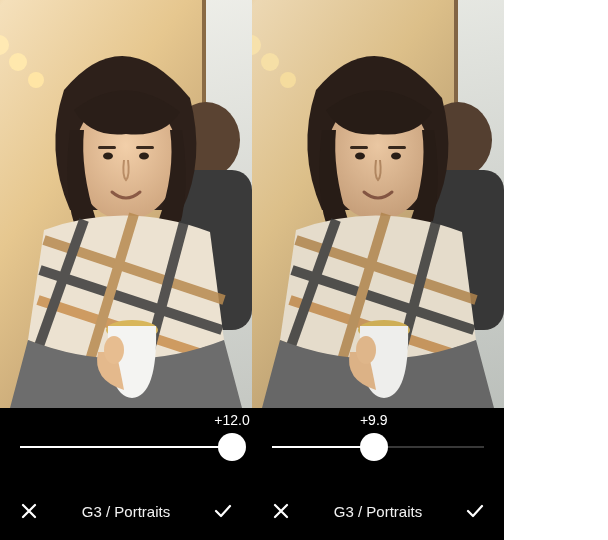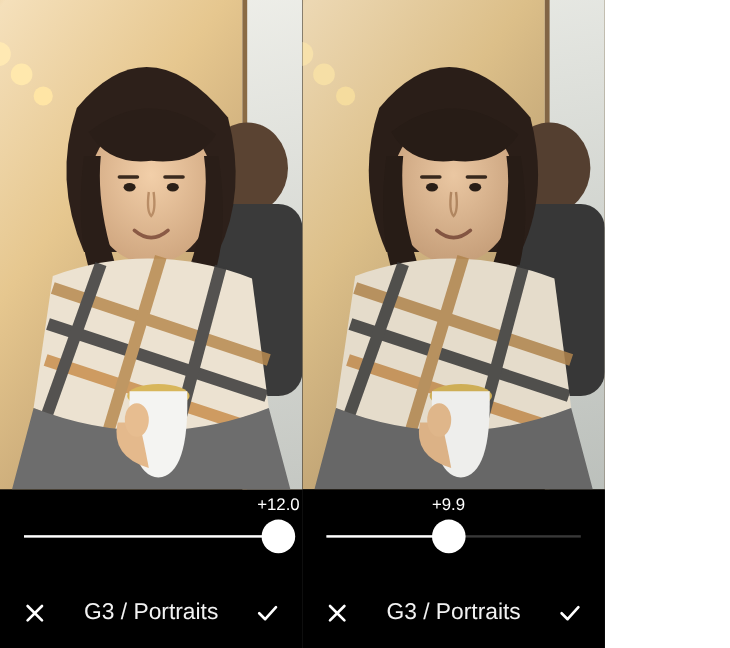--- a/index.html
+++ b/index.html
@@ -1,32 +1,32 @@
 <!DOCTYPE html>
 <html><head>
 <meta charset="utf-8">
 <style>
   * { box-sizing: border-box; margin: 0; padding: 0; }
   html, body { width: 608px; height: 540px; background: #fff; overflow: hidden; font-family: -apple-system, Helvetica, Arial, sans-serif; }
   .app { display: flex; width: 608px; height: 540px; }
-  .panel { width: 252px; height: 540px; display: flex; flex-direction: column; background: #000000; position: relative; }
+  .panel { width: 252px; height: 540px; display: flex; flex-direction: column; background: #f0abfc; position: relative; }
   .photo { width: 100%; height: 408px; position: relative; overflow: hidden; }
   .photo svg { display: block; width: 100%; height: 100%; }
 
   .controls { flex: 1; background: #000; color: #fff; display: flex; flex-direction: column; justify-content: space-between; padding-top: 18px; }
 
   .slider-row { position: relative; height: 48px; margin: 0 20px; }
   .slider-value { position: absolute; top: -14px; font-size: 14px; font-weight: 500; color: #fff; transform: translateX(-50%); white-space: nowrap; }
   .track { position: absolute; top: 20px; left: 0; right: 0; height: 2px; background: rgba(255,255,255,0.22); }
   .track-fill { position: absolute; top: 20px; left: 0; height: 2px; background: #fff; }
   .thumb { position: absolute; top: 21px; width: 28px; height: 28px; border-radius: 50%; background: #fff; transform: translate(-50%, -50%); }
 
   .bottom-bar { display: flex; align-items: center; justify-content: space-between; padding: 12px 18px 18px 18px; }
   .bottom-bar .icon { width: 22px; height: 22px; display: flex; align-items: center; justify-content: center; color: #fff; cursor: pointer; }
-  .preset-label { font-size: 19px; font-weight: 500; color: #f2f2f2; text-align: center; flex: 1; }
+  .preset-label { font-size: 15px; font-weight: 500; color: #f2f2f2; text-align: center; flex: 1; }
   svg { display: block; }
 </style>
 </head>
 <body>
 
 <div class="app">
 
   <div class="panel">
     <div class="photo">
       <svg viewBox="0 0 304 408" preserveAspectRatio="xMidYMid slice">

